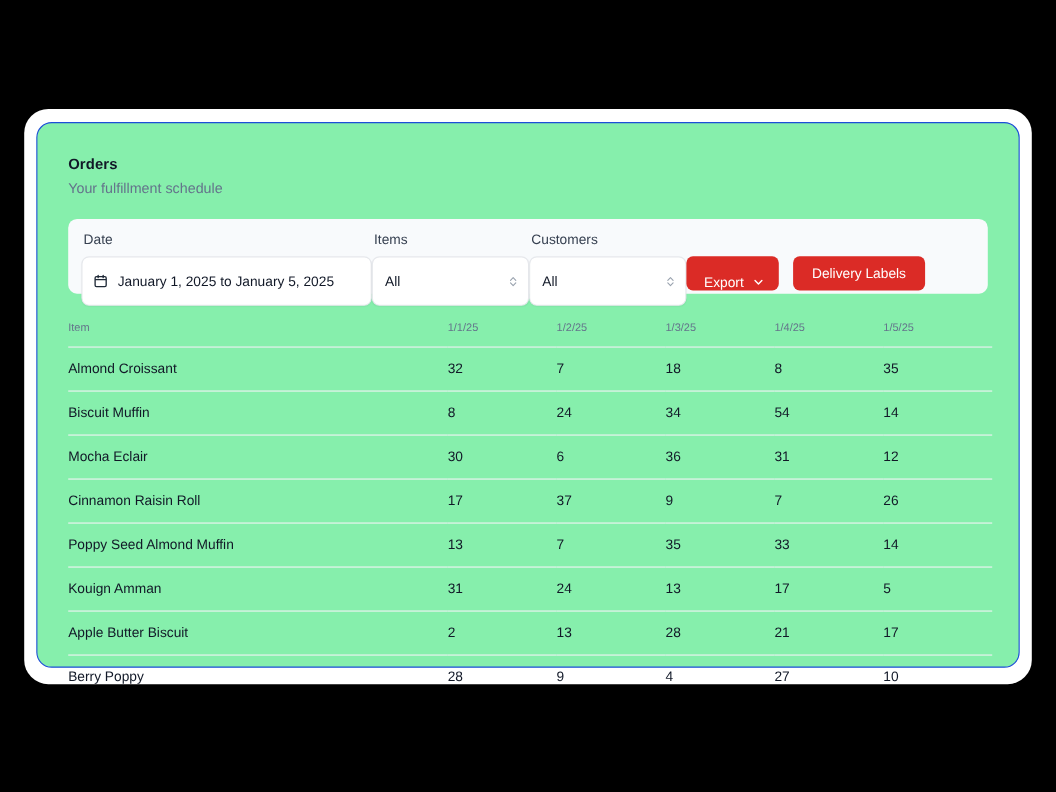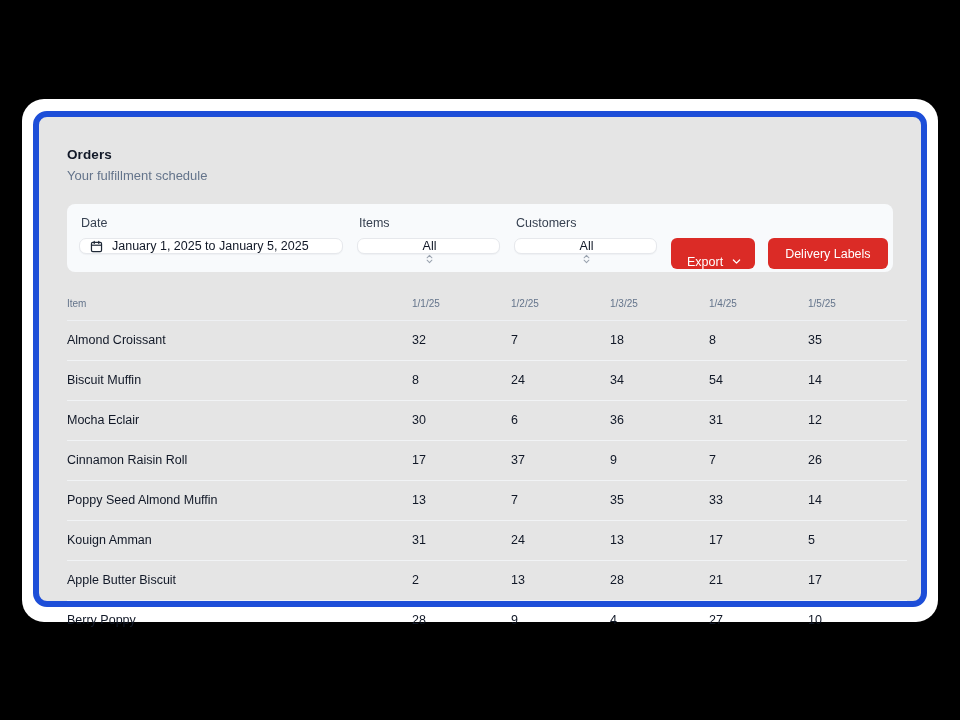--- a/index.html
+++ b/index.html
@@ -29,22 +29,22 @@
     box-shadow: 0 2px 10px rgba(0,0,0,0.35);
   }
 
   
   .card {
     position: absolute;
     left: 33px;
     top: 111px;
     width: 894px;
     height: 496px;
-    background: #e5e5e5;
-    border: 6px solid #1d4ed8;
+    background: #86efac;
+    border: 1px solid #1d4ed8;
     border-radius: 14px;
     padding: 20px 28px 0 28px;
   }
 
   
   .card-header { padding: 9px 0 0 0; }
 
   .page-title {
     font-size: 13.5px;
     font-weight: bold;
@@ -62,55 +62,53 @@
 
   
   .filter-bar {
     margin-top: 19px;
     background: #f8fafc;
     border-radius: 8px;
     height: 68px;
     display: flex;
     align-items: flex-start;
     padding: 11px 12px 0 12px;
-    gap: 14px;
   }
 
   .filter-group { display: flex; flex-direction: column; }
 
   .filter-label {
     font-size: 12.5px;
     color: #374151;
     line-height: 16px;
     margin-bottom: 7px;
     padding-left: 2px;
   }
 
   .control {
-    height: 16px;
+    height: 45px;
     background: #ffffff;
     border: 1px solid #e6e8ec;
     border-radius: 7px;
     display: flex;
     align-items: center;
     box-shadow: 0 1px 1px rgba(16,24,40,0.04);
   }
 
   .date-control { width: 264px; padding: 0 10px; gap: 9px; }
   .date-text {
     font-size: 12.5px;
     color: #111827;
     white-space: nowrap;
   }
 
   .select-control {
     width: 143px;
     padding: 0 9px 0 11px;
     justify-content: space-between;
-    flex-direction: column;
   }
   .select-value { font-size: 12.5px; color: #111827; }
 
   .buttons-wrap {
     display: flex;
     align-items: flex-end;
     gap: 13px;
     height: 54px;
     padding-bottom: 0;
   }

